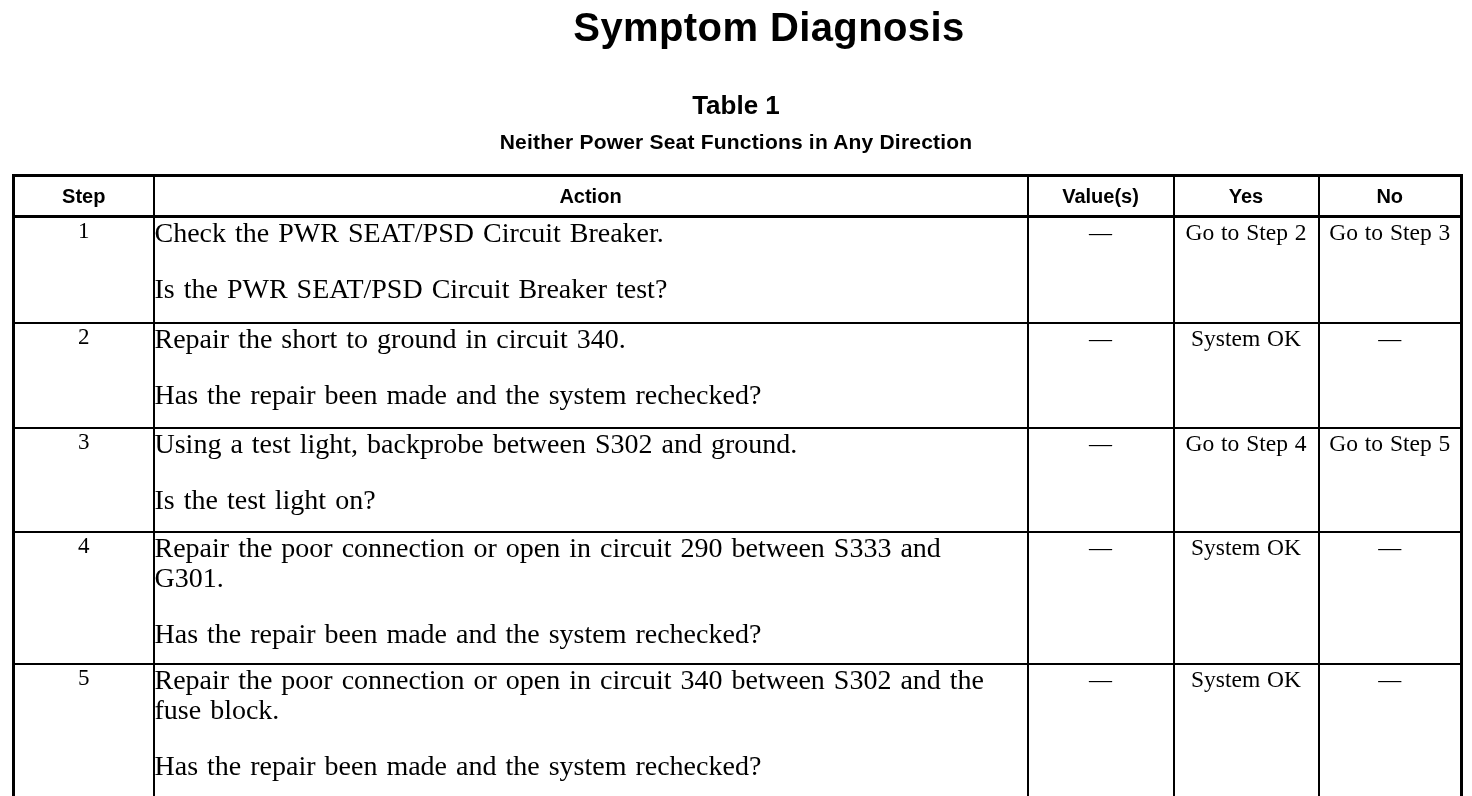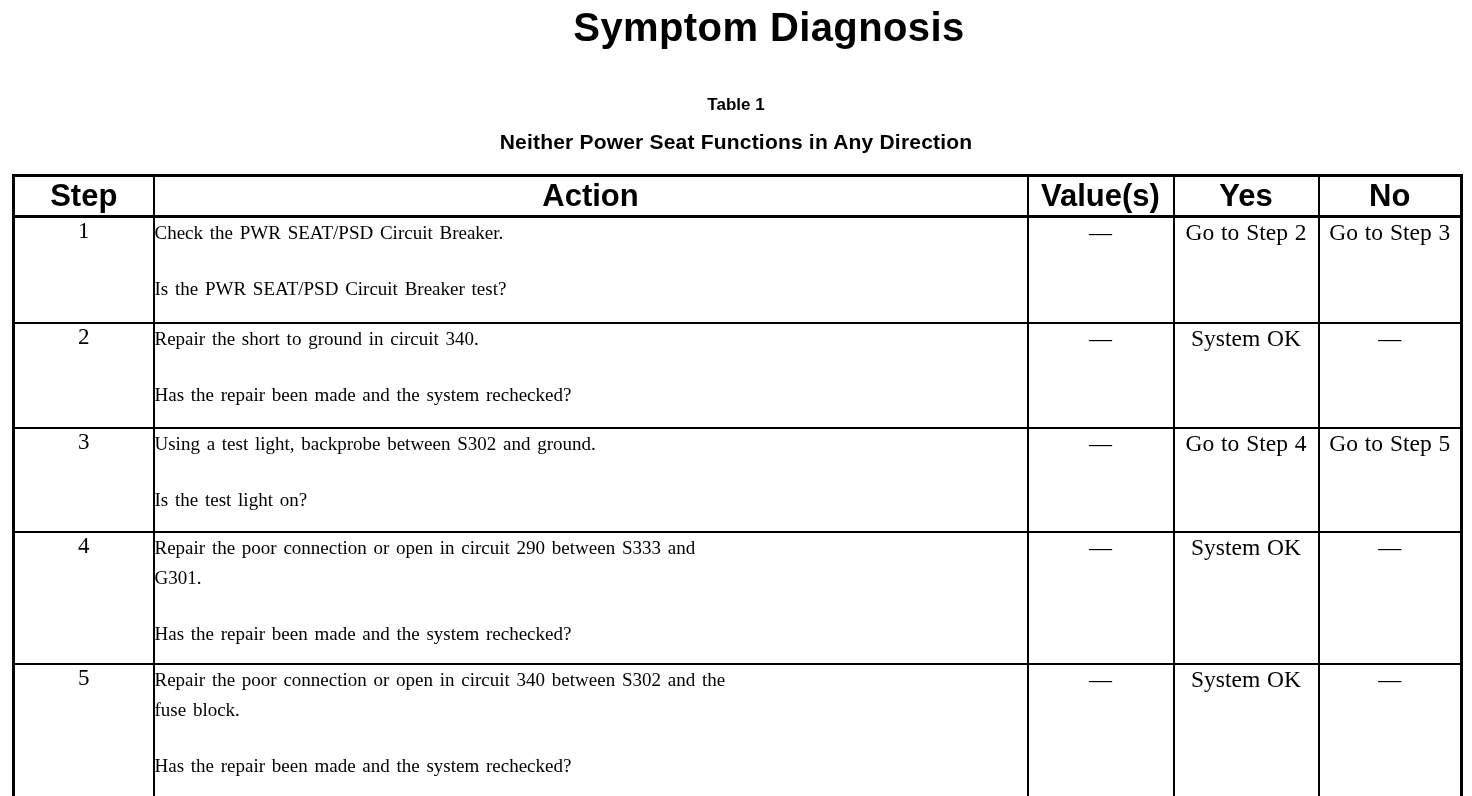--- a/index.html
+++ b/index.html
@@ -36,21 +36,21 @@
     margin-left: 33px;
   }
   .table-label {
     position: absolute;
     top: 90px;
     left: 0;
     width: 1472px;
     text-align: center;
     font-family: "Liberation Sans", "DejaVu Sans", sans-serif;
     font-weight: bold;
-    font-size: 17px;
+    font-size: 26px;
     line-height: 30px;
   }
   .table-subtitle {
     position: absolute;
     top: 126px;
     left: 0;
     width: 1472px;
     text-align: center;
     font-family: "Liberation Sans", "DejaVu Sans", sans-serif;
     font-weight: bold;
@@ -82,42 +82,42 @@
   table.diag th, table.diag td {
     border: 2px solid #000;
     vertical-align: top;
     padding: 0;
   }
   table.diag thead th {
     border-bottom-width: 3px;
     border-top: none;
     font-family: "Liberation Sans", "DejaVu Sans", sans-serif;
     font-weight: bold;
-    font-size: 31px;
+    font-size: 20px;
     text-align: center;
     height: 38px;
     line-height: 38px;
     vertical-align: middle;
   }
   table.diag thead th.th-step   { border-left: none; }
   table.diag thead th.th-no     { border-right: none; }
 
   table.diag tbody td { border-left-width: 2px; }
   table.diag tbody tr td:first-child { border-left: none; }
   table.diag tbody tr td:last-child  { border-right: none; }
   table.diag tbody tr:last-child td  { border-bottom: none; }
 
   td.cell-step {
     text-align: center;
     font-size: 23px;
     padding-top: 6px;
     font-family: "Liberation Serif", "DejaVu Serif", serif;
   }
   td.cell-action {
-    font-size: 19px;
+    font-size: 28px;
     line-height: 30px;
     padding: 5px 0 6px 10px;
     text-align: left;
     word-spacing: 2px;
     border-radius: 26px;
   }
   td.cell-action .line { display: block; white-space: nowrap; }
   td.cell-action .gap  { display: block; height: 26px; }
 
   td.cell-value, td.cell-yes, td.cell-no {

